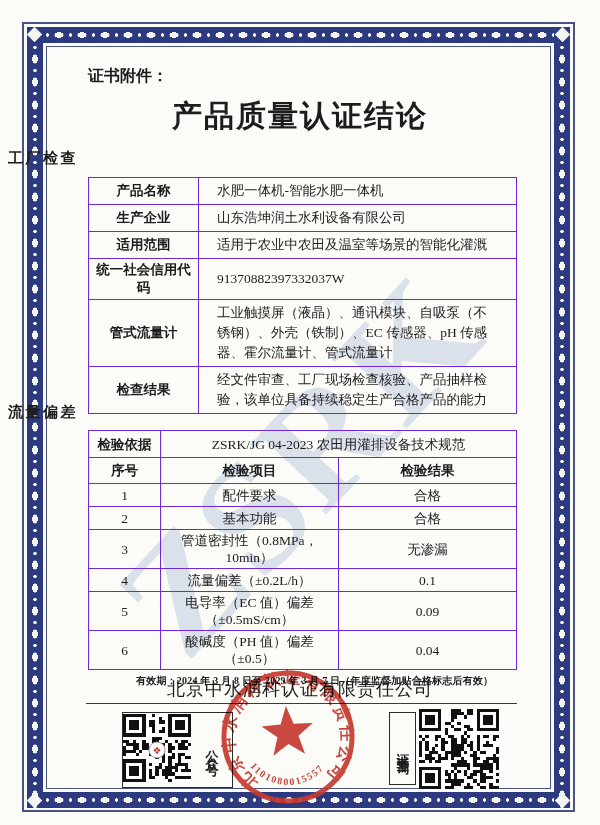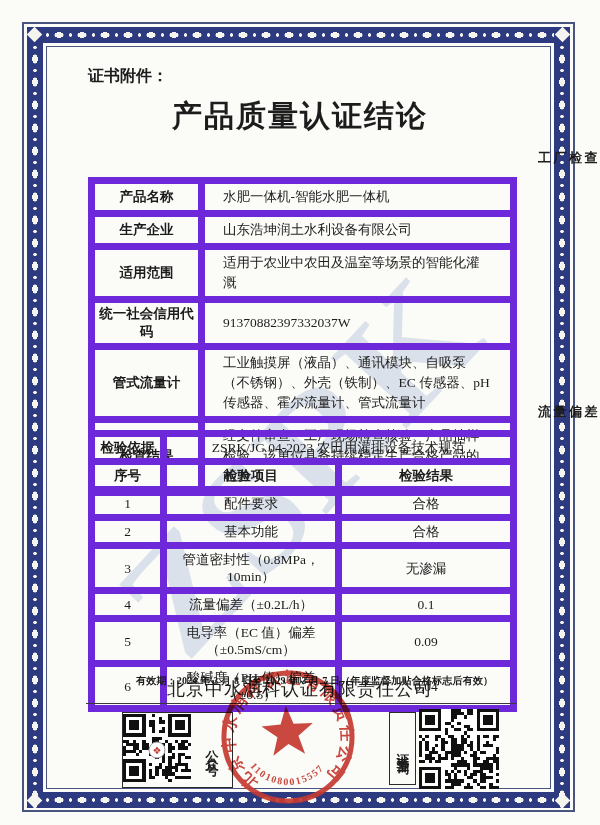--- a/index.html
+++ b/index.html
@@ -36,26 +36,26 @@
   .watermark { position:absolute; left:300px; top:465px; z-index:1;
     transform:translate(-50%,-50%) rotate(-47deg);
     font-size:158px; font-weight:bold; letter-spacing:4px;
     color:rgba(128,150,194,0.26); white-space:nowrap; pointer-events:none; }
 
   
   .content { position:absolute; inset:0; z-index:2; }
   .attachment-label { position:absolute; left:88px; top:66px; font-size:16px; font-weight:bold; }
   .doc-title { position:absolute; left:0; right:0; top:96px; text-align:center;
     font-size:30px; font-weight:bold; letter-spacing:2px; }
-  .section-title { position:absolute; left:0; right:0; text-align:right;
-    font-size:13px; font-weight:bold; letter-spacing:2.5px; }
+  .section-title { position:absolute; left:8px; right:0; text-align:left;
+    font-size:15px; font-weight:bold; letter-spacing:2.5px; }
   .s1 { top:149px; } .s2 { top:403px; }
 
   table { border-collapse:collapse; table-layout:fixed; background:transparent; }
-  td { border:7px solid #6d28d9; font-size:13.5px; vertical-align:middle; }
+  td { border:1px solid #6d28d9; font-size:13.5px; vertical-align:middle; }
   .t1 { position:absolute; left:88px; top:177px; width:429px; }
   .t1 td { height:26px; }
   .t1 .lab { width:110px; text-align:center; font-weight:bold; padding:2px 2px; }
   .t1 .val { padding:3px 18px; line-height:20px; text-align:left; }
   .t2 { position:absolute; left:88px; top:430px; width:429px; }
   .t2 td { height:23px; text-align:center; padding:2px 4px; line-height:17px; }
   .t2 .c1 { width:72px; } .t2 .c3 { width:108px; }
   .t2 .basis-lab, .t2 .hdr { font-weight:bold; }
   .t2 .basis-row td { height:27px; }
   .t2 .hdr-row td { height:26px; }

